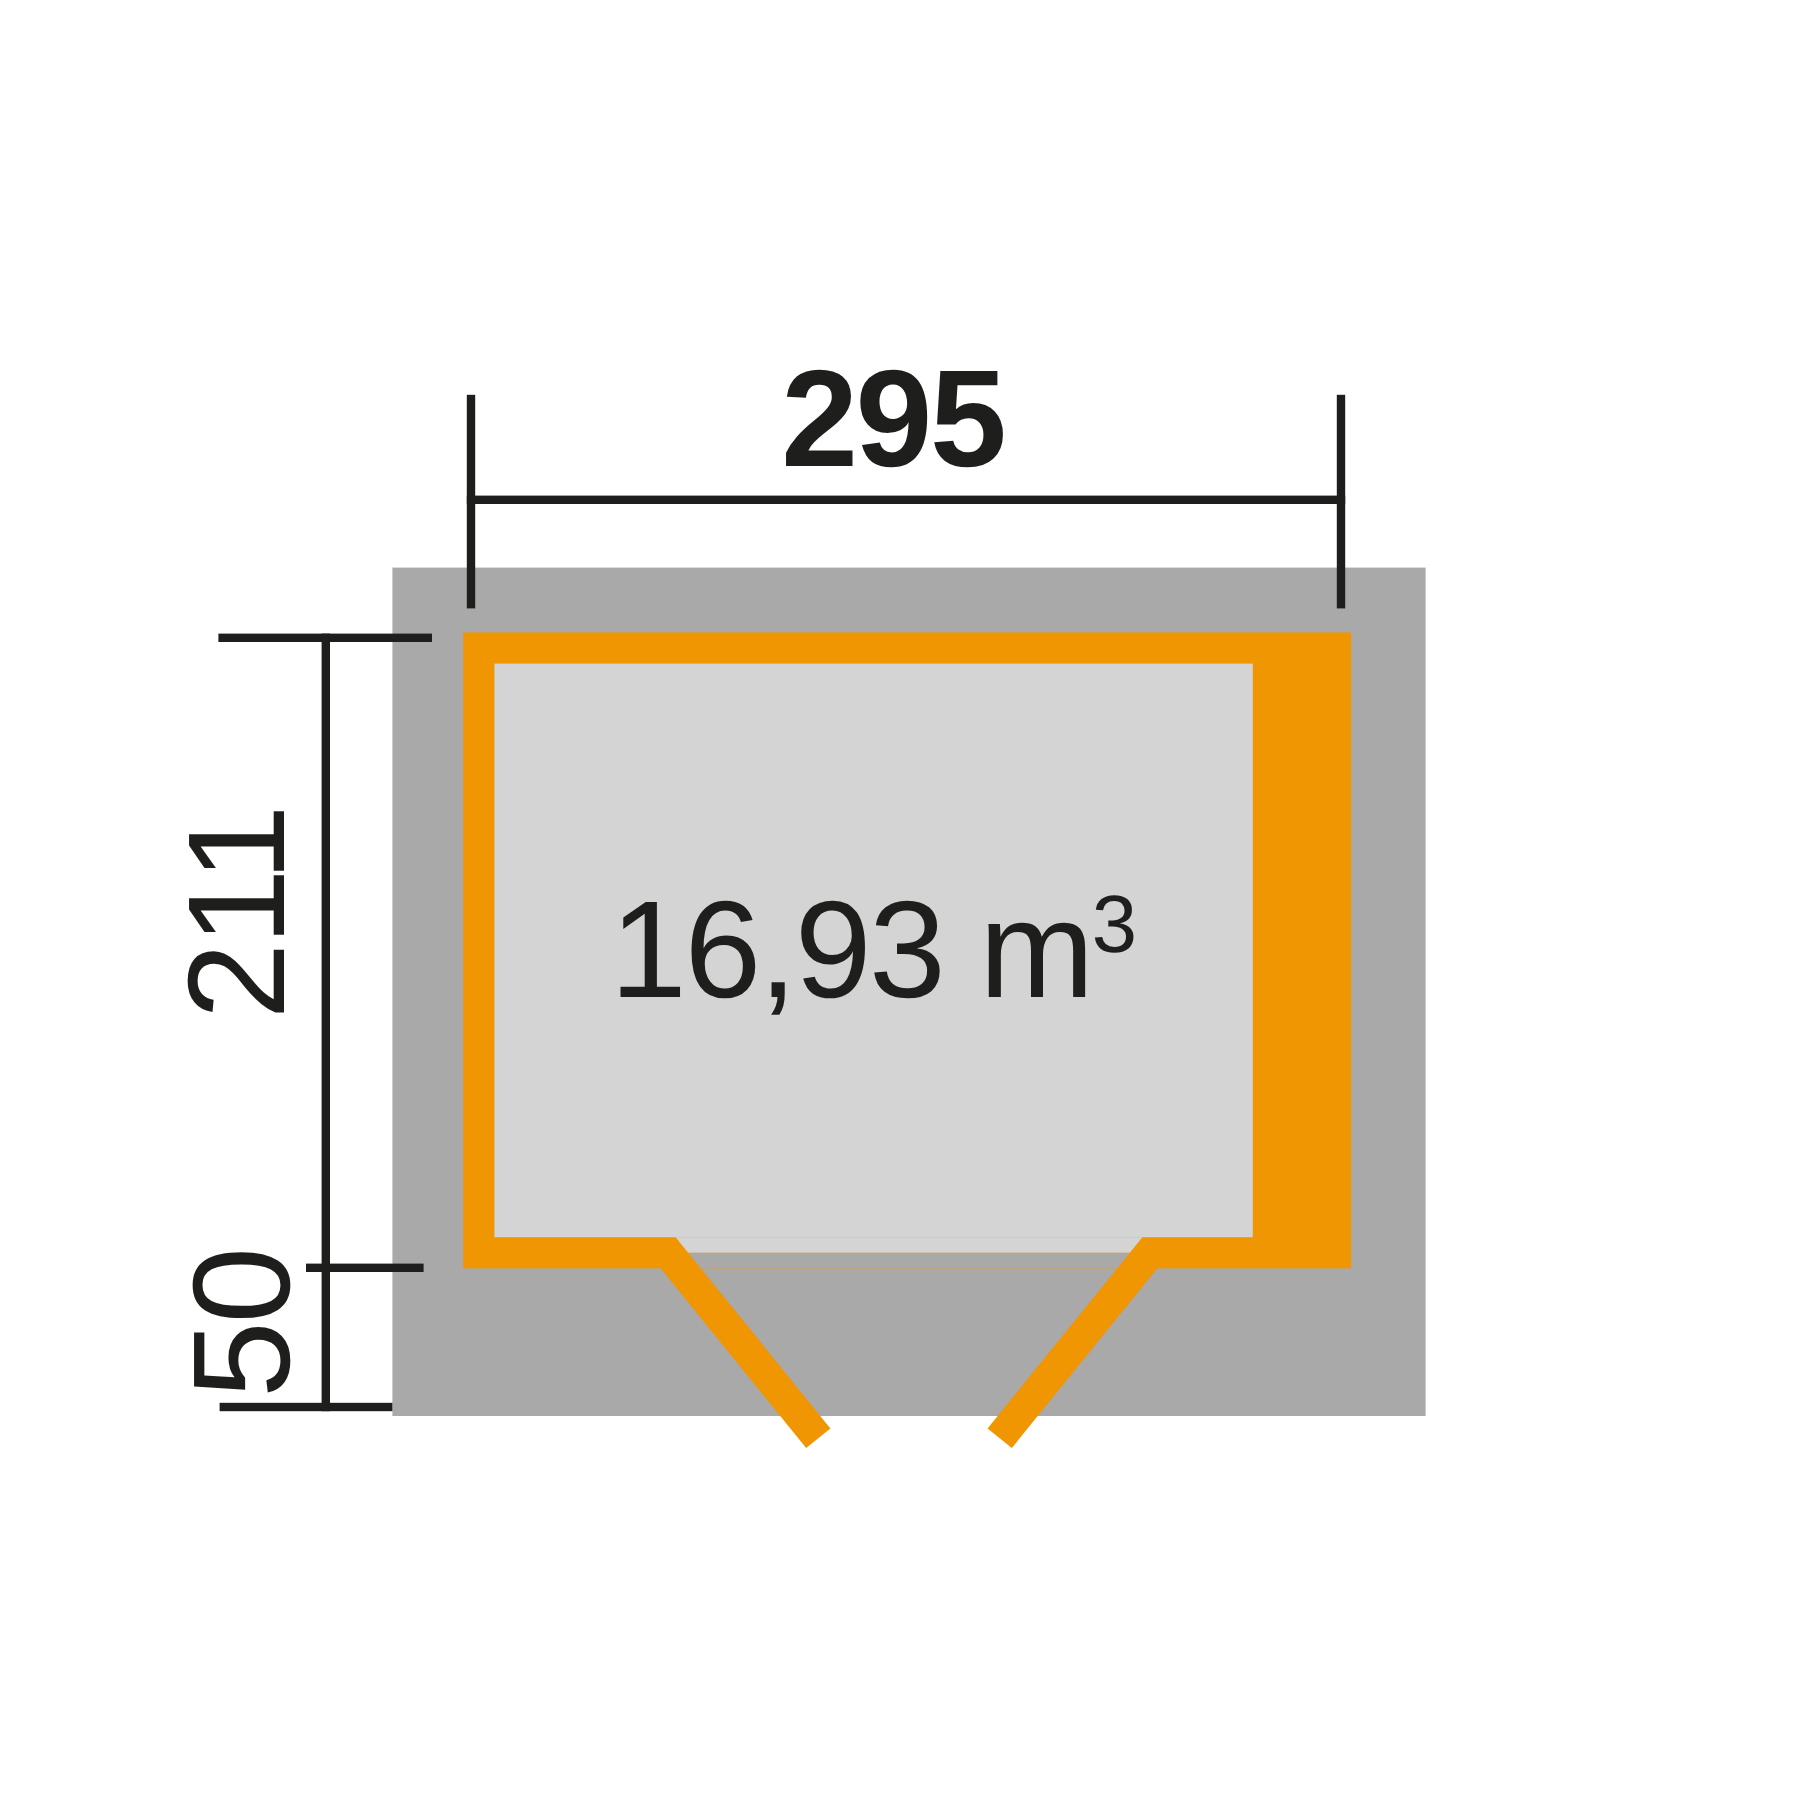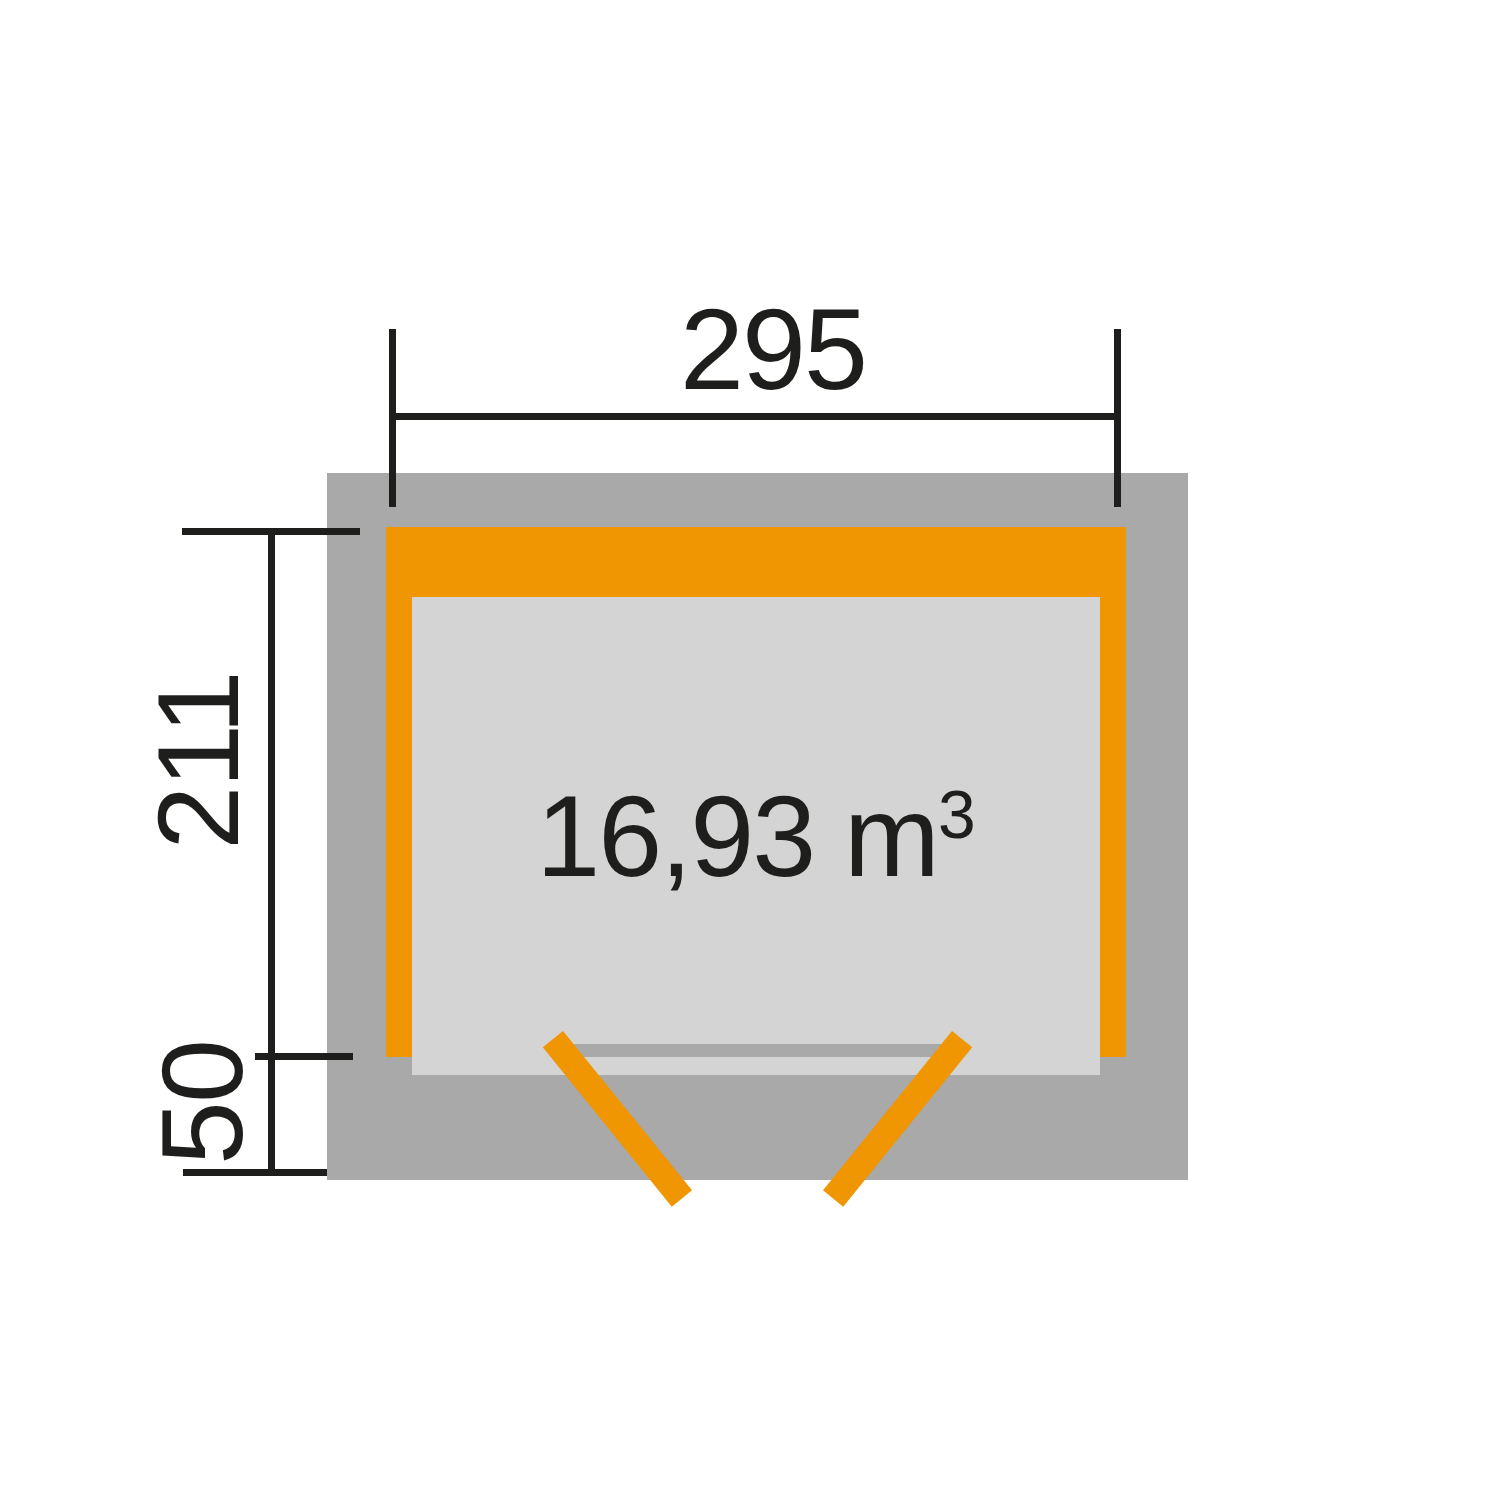--- a/index.html
+++ b/index.html
@@ -25,23 +25,23 @@
   
   .roof-footprint {
     left: 327px; top: 473px; width: 861px; height: 707px;
     background: var(--overhang-gray);
   }
   .shed-wall {
     left: 386px; top: 527px; width: 740px; height: 530px;
     background: var(--accent-orange);
   }
   .shed-interior {
-    left: 412px; top: 553px; width: 688px; height: 478px;
+    left: 412px; top: 553px; width: 632px; height: 478px;
     background: var(--interior-gray);
-    display: flex; align-items: center; justify-content: center; margin-top: 44px;
+    display: flex; align-items: center; justify-content: center;
   }
   .door-sill-inner {
     left: 563px; top: 1031px; width: 389px; height: 13px;
     background: var(--interior-gray);
   }
   .door-sill-outer {
     left: 563px; top: 1044px; width: 389px; height: 13px;
     background: var(--overhang-gray);
   }
   .door-leaf {
@@ -64,21 +64,21 @@
 
   
   .dim-label {
     display: flex; align-items: center; justify-content: center;
     font-size: 115px;
     line-height: 1;
     letter-spacing: -2px;
     color: var(--line-color);
     white-space: nowrap;
   }
-  .width-label { left: 573px; top: 284px; width: 400px; height: 130px; }
+  .width-label { left: 544px; top: 284px; width: 400px; height: 130px; font-weight: bold; }
   .depth-label {
     left: 38px; top: 696px; width: 320px; height: 130px;
     transform: rotate(-90deg);
   }
   .overhang-label {
     left: 42px; top: 1038px; width: 320px; height: 130px;
     transform: rotate(-90deg);
   }
 
   

